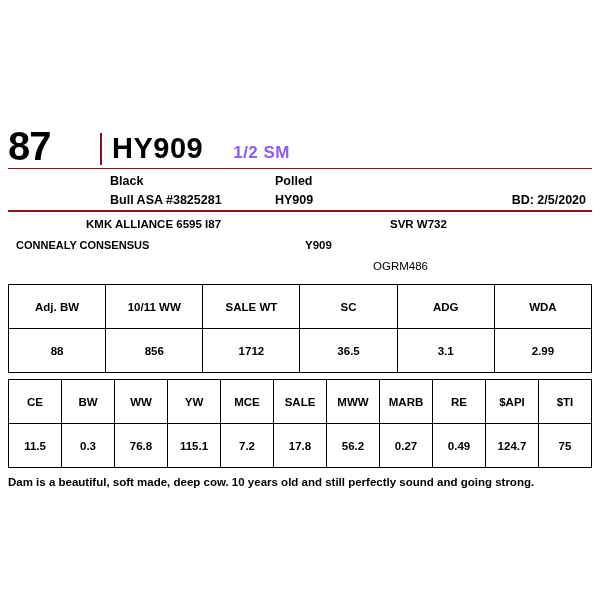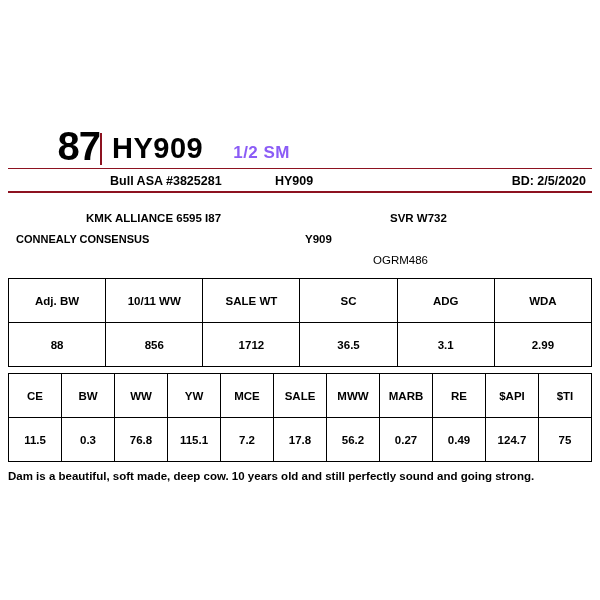--- a/index.html
+++ b/index.html
@@ -27,21 +27,21 @@
     display: flex;
     align-items: flex-end;
     margin-top: 123px;
     height: 42px;
   }
   .lot-number {
     width: 92px;
     font-size: 40px;
     font-weight: bold;
     line-height: 38px;
-    text-align: right;
+    text-align: left;
     letter-spacing: -1px;
     font-family: "Liberation Sans", sans-serif;
   }
   .lot-title-wrap {
     flex: 1;
     display: flex;
     align-items: baseline;
     border-left: 2px solid #8d1220;
     padding-left: 10px;
     padding-bottom: 2px;
@@ -83,21 +83,21 @@
   }
   .info-col-1 { width: 165px; }
   .info-col-2 { width: 175px; }
   .info-col-3 { flex: 1; text-align: right; padding-right: 6px; }
 
   
   .pedigree {
     position: relative;
     height: 70px;
     font-size: 11.5px;
-    margin-top: 15px;
+    margin-top: 2px;
   }
   .ped-line {
     position: absolute;
     white-space: nowrap;
   }
   .ped-sire-top   { left: 78px;  top: 4px;  font-weight: bold; }
   .ped-sire-main  { left: 8px;   top: 25px; font-weight: bold; font-size: 11px; }
   .ped-sire-bot   { left: 78px;  top: 46px; font-weight: normal; }
   .ped-dam-top    { left: 382px; top: 4px;  font-weight: bold; }
   .ped-dam-main   { left: 297px; top: 25px; font-weight: bold; }
@@ -146,20 +146,25 @@
     <div class="lot-number">87</div>
     <div class="lot-title-wrap">
       <div class="lot-name">HY909</div>
       <div class="lot-sub">1/2 SM</div>
     </div>
   </div>
 
   <div class="rule-thin"></div>
 
   <div class="info-block">
+    <div class="info-row">
+      <div class="info-col-1">Black</div>
+      <div class="info-col-2">Polled</div>
+      <div class="info-col-3"></div>
+    </div>
     <div class="info-row">
       <div class="info-col-1">Bull ASA #3825281</div>
       <div class="info-col-2">HY909</div>
       <div class="info-col-3">BD: 2/5/2020</div>
     </div>
   </div>
 
   <div class="rule-thick"></div>
 
   <div class="pedigree">

